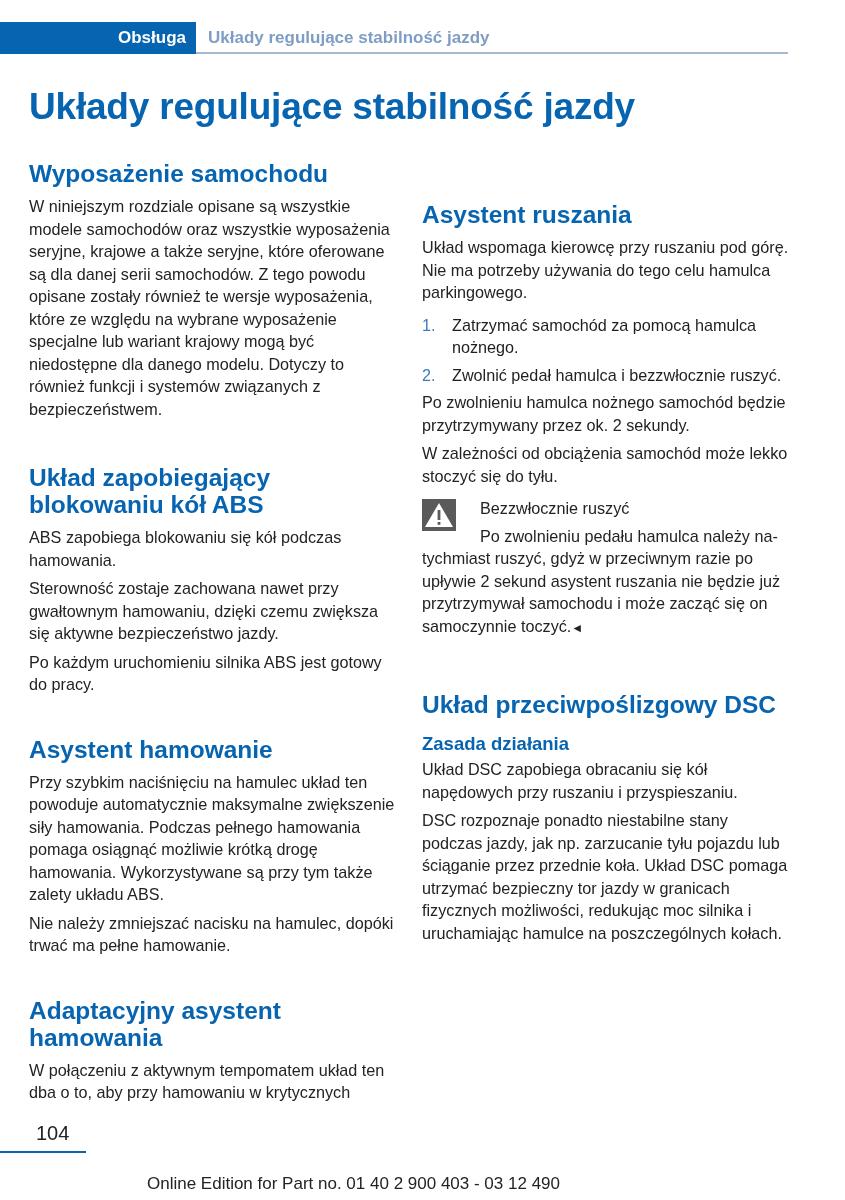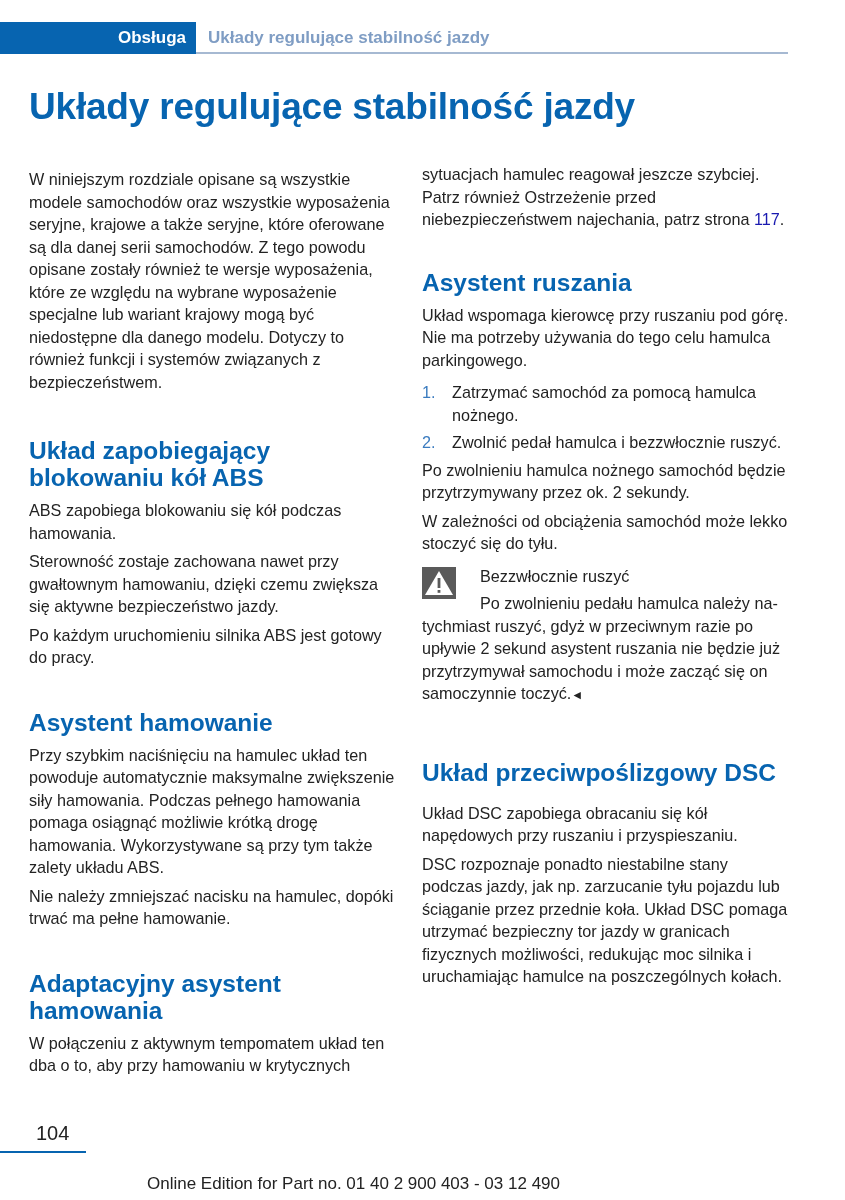--- a/index.html
+++ b/index.html
@@ -39,20 +39,21 @@
 
 <div class="header-bar"></div>
 <div class="header-chapter">Obsługa</div>
 <div class="header-section">Układy regulujące stabilność jazdy</div>
 <div class="header-rule"></div>
 
 <h1 class="page-title">Układy regulujące stabilność jazdy</h1>
 
 <div class="col col-left">
   <section>
+    <h2>Wyposażenie samochodu</h2>
     <div class="h2-after"></div>
     <p>W niniejszym rozdziale opisane są wszystkie modele samochodów oraz wszystkie wyposażenia seryjne, krajowe a także seryjne, które oferowane są dla danej serii samochodów. Z tego powodu opisane zostały również te wersje wyposażenia, które ze względu na wybrane wyposażenie specjalne lub wariant krajowy mogą być niedostępne dla danego modelu. Dotyczy to również funkcji i systemów związanych z bezpieczeństwem.</p>
   </section>
   <div class="sec-gap" style="height:44px"></div>
 
   <section>
     <h2>Układ zapobiegający blokowaniu kół ABS</h2>
     <div class="h2-after"></div>
     <p>ABS zapobiega blokowaniu się kół podczas hamowania.</p>
     <div class="gap-s"></div>
@@ -72,23 +73,20 @@
   <div class="sec-gap" style="height:40px"></div>
 
   <section>
     <h2>Adaptacyjny asystent hamowania</h2>
     <div class="h2-after"></div>
     <p>W połączeniu z aktywnym tempomatem układ ten dba o to, aby przy hamowaniu w krytycznych</p>
   </section>
 </div>
 
 <div class="col col-right">
-  <p>
-    <span>sytuacjach hamulec reagował jeszcze szybciej. Patrz również Ostrzeżenie przed niebezpieczeństwem najechania, patrz strona </span><span class="link">117</span><span>.</span>
-  </p>
   <div class="sec-gap" style="height:38px"></div>
 
   <section>
     <h2>Asystent ruszania</h2>
     <div class="h2-after"></div>
     <p>Układ wspomaga kierowcę przy ruszaniu pod górę. Nie ma potrzeby używania do tego celu hamulca parkingowego.</p>
     <div class="gap-s" style="height:10px"></div>
     <ol>
       <li><span class="num">1.</span><span>Zatrzymać samochód za pomocą hamulca nożnego.</span></li>
       <li><span class="num">2.</span><span>Zwolnić pedał hamulca i bezzwłocznie ruszyć.</span></li>
@@ -110,20 +108,21 @@
       <div style="height:5px"></div>
       <p class="warn-first">Po zwolnieniu pedału hamulca należy na-</p>
       <p><span>tychmiast ruszyć, gdyż w przeciwnym razie po upływie 2 sekund asystent ruszania nie będzie już przytrzymywał samochodu i może zacząć się on samoczynnie toczyć.</span><span class="end-mark">◄</span></p>
     </div>
   </section>
   <div class="sec-gap" style="height:52px"></div>
 
   <section>
     <h2>Układ przeciwpoślizgowy DSC</h2>
     <div style="height:14px"></div>
+    <h3>Zasada działania</h3>
     <div style="height:2px"></div>
     <p>Układ DSC zapobiega obracaniu się kół napędowych przy ruszaniu i przyspieszaniu.</p>
     <div class="gap-s"></div>
     <p>DSC rozpoznaje ponadto niestabilne stany podczas jazdy, jak np. zarzucanie tyłu pojazdu lub ściąganie przez przednie koła. Układ DSC pomaga utrzymać bezpieczny tor jazdy w granicach fizycznych możliwości, redukując moc silnika i uruchamiając hamulce na poszczególnych kołach.</p>
   </section>
 </div>
 
 <div class="footer-rule"></div>
 <div class="page-number">104</div>
 <div class="footer-text">Online Edition for Part no. 01 40 2 900 403 - 03 12 490</div>

